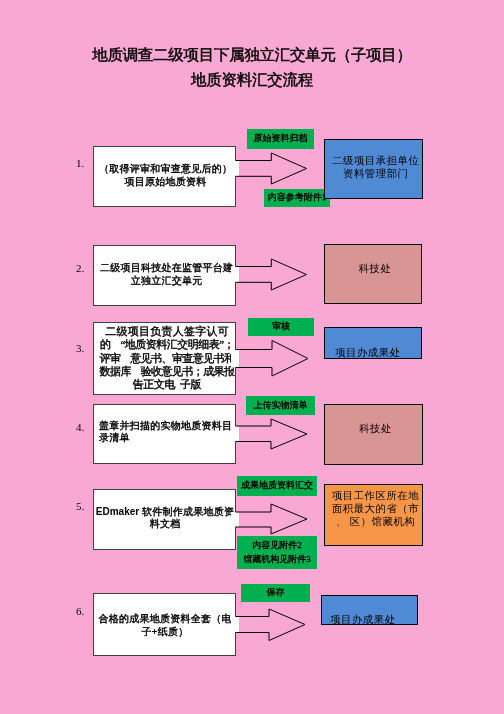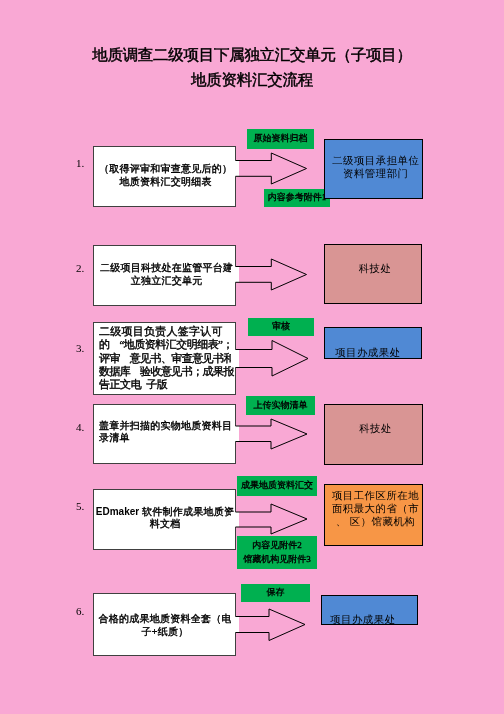--- a/index.html
+++ b/index.html
@@ -45,21 +45,21 @@
 
 <div id="page">
 
   <div class="title-line" style="top:47px;">地质调查二级项目下属独立汇交单元（子项目）</div>
   <div class="title-line" style="top:72px;">地质资料汇交流程</div>
 
   <div class="num" style="left:76px;top:158px;">1.</div>
   <div class="wbox" style="left:93px;top:138px;width:143px;height:61px;margin-top:8px;">
     <div class="txt" style="top:15px;left:2px;">
       <div>（取得评审和审查意见后的）</div>
-      <div>地质资料汇交明细表</div>
+      <div>项目原始地质资料</div>
     </div>
   </div>
   <div class="glabel" style="left:247px;top:128.5px;width:67px;height:20.5px;">原始资料归档</div>
   <div class="glabel" style="left:264px;top:188.5px;width:66px;height:18.5px;">内容参考附件1</div>
   <svg class="arrow" style="left:231px;top:152px;" width="78" height="33" viewBox="0 0 78 33">
     <rect x="0" y="8.5" width="8" height="15.8" fill="#ffffff"></rect>
     <path d="M 4.5 8.5 L 40.3 8.5 L 40.3 1 L 75.5 16.5 L 40.3 32 L 40.3 24.3 L 4.5 24.3" fill="none" stroke="#000000" stroke-width="1"></path>
   </svg>
   <div class="cbox" style="left:324px;top:138.5px;width:98.5px;height:60px;background:#5089d4;">
     <div class="txt" style="top:14px;left:1px;line-height:13.9px;">
@@ -80,21 +80,21 @@
     <path d="M 4.5 8.5 L 40.3 8.5 L 40.3 1 L 75.5 16.5 L 40.3 32 L 40.3 24.3 L 4.5 24.3" fill="none" stroke="#000000" stroke-width="1"></path>
   </svg>
   <div class="cbox" style="left:324px;top:244px;width:98px;height:60px;background:#d99594;">
     <div class="txt" style="top:17px;">
       <div>科技处</div>
     </div>
   </div>
 
   <div class="num" style="left:76px;top:343px;">3.</div>
   <div class="wbox" style="left:93px;top:322px;width:143px;height:73px;">
-    <div class="txt" id="src3" style="top:2px;left:5px;right:0px;text-align:left;line-height:13.3px;font-size:11px;">
+    <div class="txt" id="src3" style="top:2px;left:5px;right:0px;text-align:center;line-height:13.3px;font-size:11px;">
       <div>二级项目负责人签字认可</div>
       <div>的  “地质资料汇交明细表”；</div>
       <div>评审  意见书、审查意见书和</div>
       <div>数据库  验收意见书；成果报</div>
       <div>告正文电 子版</div>
     </div>
   </div>
   <div class="glabel" style="left:248px;top:317.5px;width:66px;height:18px;">审核</div>
   <svg class="arrow" style="left:231px;top:339px;" width="78" height="38" viewBox="0 0 78 38">
     <rect x="0" y="10.5" width="8" height="18.0" fill="#ffffff"></rect>

